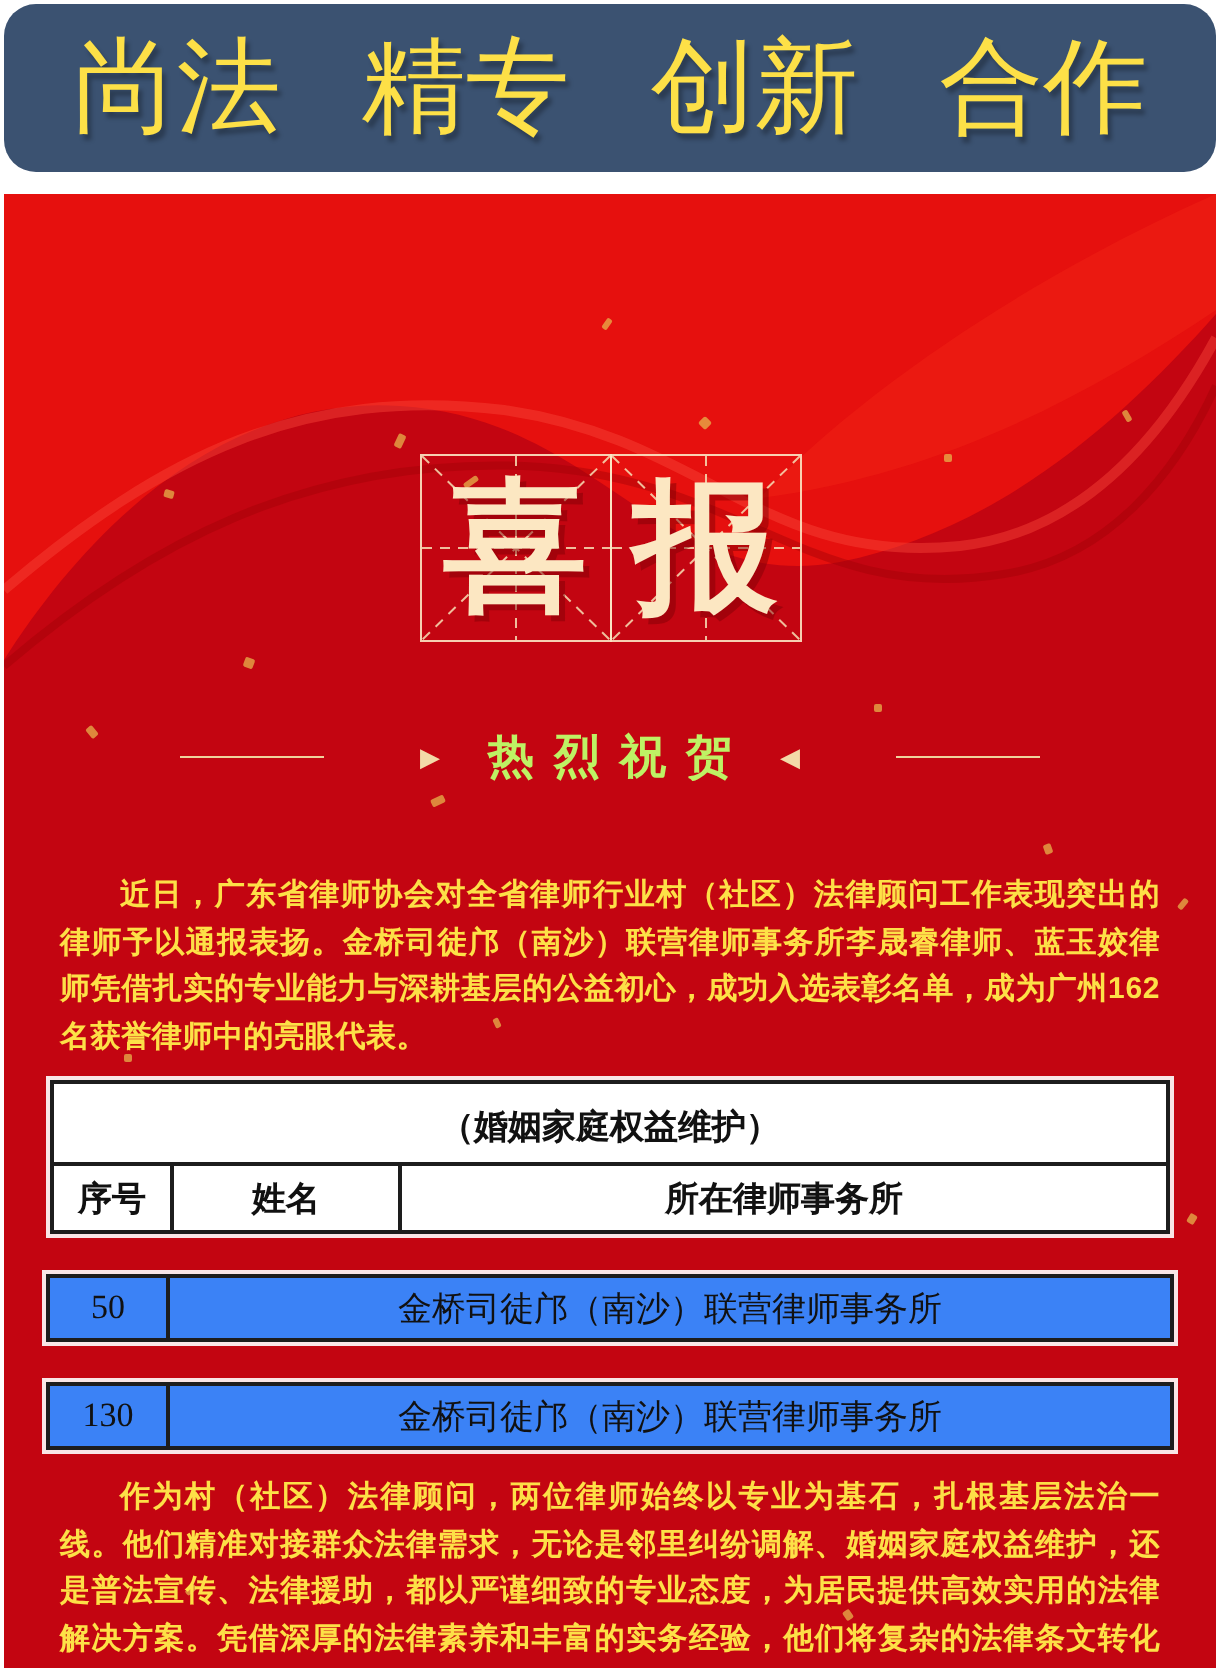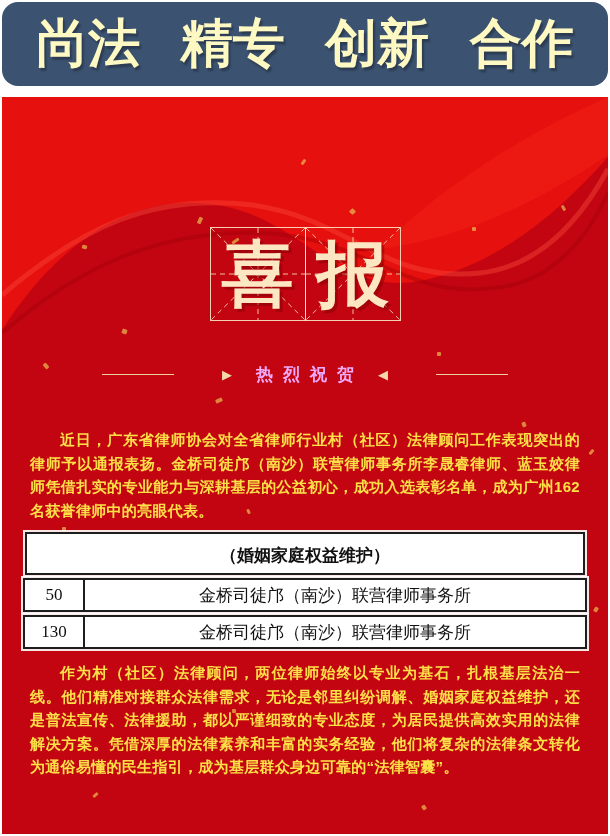--- a/index.html
+++ b/index.html
@@ -3,21 +3,21 @@
 <meta charset="utf-8">
 <style>
   html,body{margin:0;padding:0;background:#ffffff;}
   body{width:610px;height:836px;position:relative;overflow:hidden;
        font-family:"Liberation Sans",sans-serif;}
 
   
   .banner{position:absolute;top:2px;left:2px;width:606px;height:84px;
           background:#3b5271;border-radius:16px;
           display:flex;align-items:center;justify-content:center;}
-  .banner .motto{color:#fef9c3;font-size:52px;font-weight:bold;
+  .banner .motto{color:#fde047;font-size:52px;font-weight:normal;
                  word-spacing:26px;white-space:nowrap;
                  text-shadow:2px 3px 2px rgba(0,0,0,0.28);}
 
   
   .poster{position:absolute;top:97px;left:2px;width:606px;height:737px;
           background:#c30511;overflow:hidden;}
   .drape{position:absolute;top:0;left:0;width:606px;height:250px;pointer-events:none;}
 
   
   .speck{position:absolute;background:#e7b34b;opacity:.75;border-radius:1px;}
@@ -30,41 +30,41 @@
   .char-box svg{position:absolute;inset:0;}
   .char-box .ch{position:relative;font-size:72px;font-weight:bold;color:#fce7c2;
                 line-height:1;text-shadow:3px 3px 0 rgba(125,0,5,.45);}
 
   
   .congrats{position:relative;margin-top:42px;display:flex;align-items:center;justify-content:center;}
   .congrats .line{width:72px;height:1px;background:#efd29c;}
   .congrats .tri{color:#f3d9a8;font-size:13px;margin:0 14px;line-height:1;}
   .congrats .line.left{margin-right:34px;}
   .congrats .line.right{margin-left:34px;}
-  .congrats .txt{color:#f0abfc;font-size:17px;font-weight:bold;
+  .congrats .txt{color:#bef264;font-size:23px;font-weight:bold;
                  letter-spacing:10px;text-indent:10px;white-space:nowrap;}
 
   
   .para{position:relative;margin:0 28px;color:#fde047;font-size:15px;font-weight:bold;
         line-height:23.5px;text-align:justify;text-indent:2em;letter-spacing:.3px;}
   .para.p1{margin-top:42px;}
   .para.p2{margin-top:12px;}
 
   
   .table-box{position:relative;margin:10px auto 0;width:556px;background:#ffffff;
              border:2px solid #1d1d1d;outline:2px solid rgba(255,255,255,.9);}
   .t-title{padding:9px 6px 5px;text-align:center;color:#111;
            font-size:17px;font-weight:bold;line-height:25px;}
   .t-header{display:flex;border-top:2px solid #1d1d1d;height:32px;
             font-size:17px;font-weight:bold;color:#111;}
   .cell{display:flex;align-items:center;justify-content:center;}
   .c-no{width:58px;border-right:2px solid #1d1d1d;}
   .c-name{width:112px;border-right:2px solid #1d1d1d;}
   .c-firm{flex:1;}
-  .row-strip{position:relative;margin:3px auto 0;width:560px;height:30px;background:#ffffff;
+  .row-strip{position:relative;margin:20px auto 0;width:560px;height:30px;background:#3b82f6;
              border:2px solid #1d1d1d;outline:2px solid rgba(255,255,255,.9);
              display:flex;font-family:"Liberation Serif","DejaVu Serif",serif;
              font-size:17px;color:#111;}
 </style>
 </head>
 <body>
 
 <div class="banner">
   <span class="motto">尚法 精专 创新 合作</span>
 </div>
@@ -130,20 +130,25 @@
     <span class="tri">◀</span>
     <span class="line right"></span>
   </div>
 
   <p class="para p1">近日，广东省律师协会对全省律师行业村（社区）法律顾问工作表现突出的律师予以通报表扬。金桥司徒邝（南沙）联营律师事务所李晟睿律师、蓝玉姣律师凭借扎实的专业能力与深耕基层的公益初心，成功入选表彰名单，成为广州162名获誉律师中的亮眼代表。</p>
 
   <div class="table-box">
     <div class="t-title">
       <div>（婚姻家庭权益维护）</div>
     </div>
+    <div class="t-header">
+      <div class="cell c-no">序号</div>
+      <div class="cell c-name">姓名</div>
+      <div class="cell c-firm">所在律师事务所</div>
+    </div>
   </div>
 
   <div class="row-strip">
     <div class="cell c-no">50</div>
     <div class="cell c-firm">金桥司徒邝（南沙）联营律师事务所</div>
   </div>
   <div class="row-strip">
     <div class="cell c-no">130</div>
     <div class="cell c-firm">金桥司徒邝（南沙）联营律师事务所</div>
   </div>

